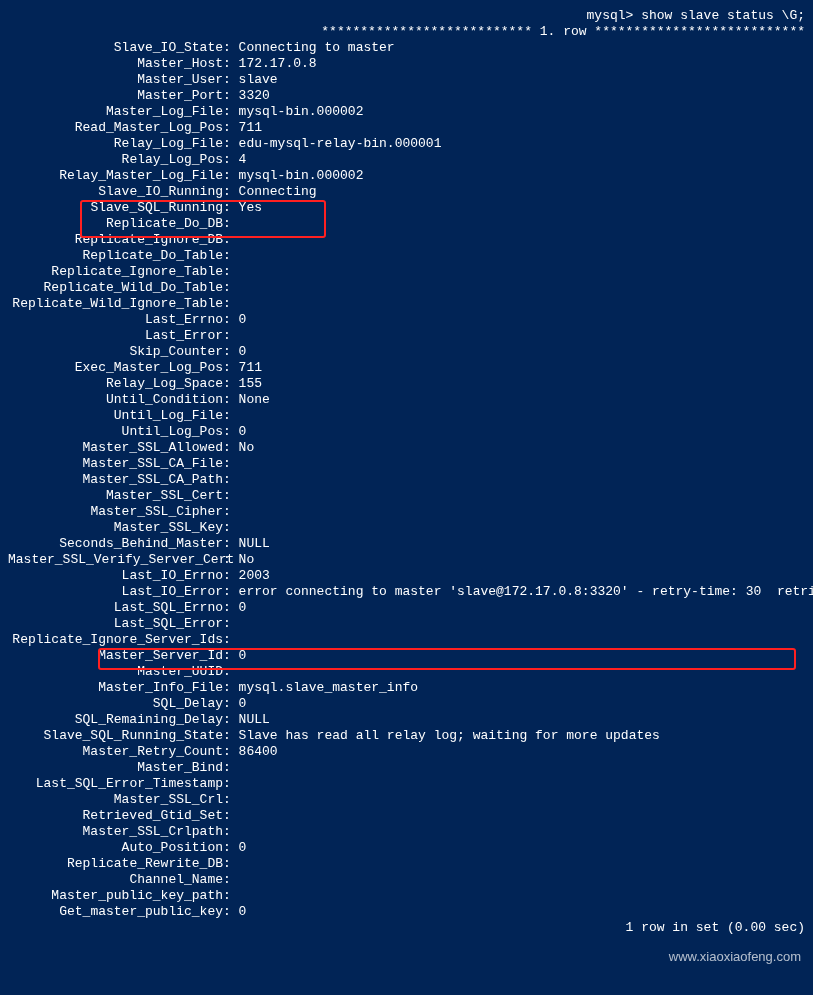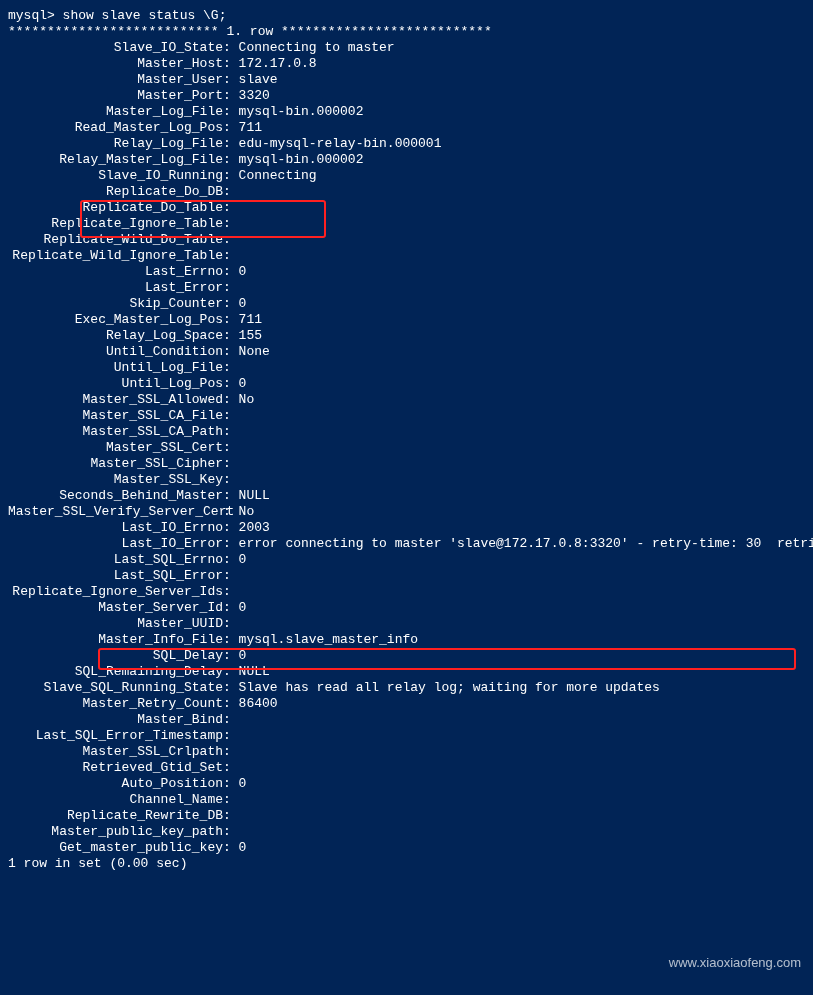--- a/index.html
+++ b/index.html
@@ -9,20 +9,21 @@
     color: #ffffff;
     font-family: Consolas, "Courier New", monospace;
     font-size: 13px;
     line-height: 16px;
     width: 797px;
     height: 979px;
     position: relative;
   }
   .line {
     white-space: pre;
+    text-align: right;
   }
   .kv {
     white-space: pre;
   }
   .label {
     display: inline-block;
     width: 215px;
     text-align: right;
   }
   .sep {
@@ -47,43 +48,46 @@
     border-radius: 3px;
     left: 98px;
     top: 648px;
     width: 694px;
     height: 18px;
     pointer-events: none;
   }
   .watermark {
     position: absolute;
     right: 12px;
-    bottom: 24px;
+    bottom: 30px;
     color: rgba(255,255,255,0.7);
     font-family: Arial, sans-serif;
     font-size: 13px;
   }
 </style>
 </head>
 <body>
 
 <div>
   <div class="line">mysql&gt; show slave status \G;</div>
   <div class="line">*************************** 1. row ***************************</div>
   <div id="fields">
       <div class="kv"><span class="label">Slave_IO_State</span><span class="sep">: </span><span class="val">Connecting to master</span></div>
       <div class="kv"><span class="label">Master_Host</span><span class="sep">: </span><span class="val">172.17.0.8</span></div>
       <div class="kv"><span class="label">Master_User</span><span class="sep">: </span><span class="val">slave</span></div>
       <div class="kv"><span class="label">Master_Port</span><span class="sep">: </span><span class="val">3320</span></div>
       <div class="kv"><span class="label">Master_Log_File</span><span class="sep">: </span><span class="val">mysql-bin.000002</span></div>
       <div class="kv"><span class="label">Read_Master_Log_Pos</span><span class="sep">: </span><span class="val">711</span></div>
       <div class="kv"><span class="label">Relay_Log_File</span><span class="sep">: </span><span class="val">edu-mysql-relay-bin.000001</span></div>
+      <div class="kv"><span class="label">Relay_Log_Pos</span><span class="sep">: </span><span class="val">4</span></div>
       <div class="kv"><span class="label">Relay_Master_Log_File</span><span class="sep">: </span><span class="val">mysql-bin.000002</span></div>
       <div class="kv"><span class="label">Slave_IO_Running</span><span class="sep">: </span><span class="val">Connecting</span></div>
+      <div class="kv"><span class="label">Slave_SQL_Running</span><span class="sep">: </span><span class="val">Yes</span></div>
       <div class="kv"><span class="label">Replicate_Do_DB</span><span class="sep">: </span><span class="val"></span></div>
+      <div class="kv"><span class="label">Replicate_Ignore_DB</span><span class="sep">: </span><span class="val"></span></div>
       <div class="kv"><span class="label">Replicate_Do_Table</span><span class="sep">: </span><span class="val"></span></div>
       <div class="kv"><span class="label">Replicate_Ignore_Table</span><span class="sep">: </span><span class="val"></span></div>
       <div class="kv"><span class="label">Replicate_Wild_Do_Table</span><span class="sep">: </span><span class="val"></span></div>
       <div class="kv"><span class="label">Replicate_Wild_Ignore_Table</span><span class="sep">: </span><span class="val"></span></div>
       <div class="kv"><span class="label">Last_Errno</span><span class="sep">: </span><span class="val">0</span></div>
       <div class="kv"><span class="label">Last_Error</span><span class="sep">: </span><span class="val"></span></div>
       <div class="kv"><span class="label">Skip_Counter</span><span class="sep">: </span><span class="val">0</span></div>
       <div class="kv"><span class="label">Exec_Master_Log_Pos</span><span class="sep">: </span><span class="val">711</span></div>
       <div class="kv"><span class="label">Relay_Log_Space</span><span class="sep">: </span><span class="val">155</span></div>
       <div class="kv"><span class="label">Until_Condition</span><span class="sep">: </span><span class="val">None</span></div>
@@ -104,25 +108,26 @@
       <div class="kv"><span class="label">Replicate_Ignore_Server_Ids</span><span class="sep">: </span><span class="val"></span></div>
       <div class="kv"><span class="label">Master_Server_Id</span><span class="sep">: </span><span class="val">0</span></div>
       <div class="kv"><span class="label">Master_UUID</span><span class="sep">: </span><span class="val"></span></div>
       <div class="kv"><span class="label">Master_Info_File</span><span class="sep">: </span><span class="val">mysql.slave_master_info</span></div>
       <div class="kv"><span class="label">SQL_Delay</span><span class="sep">: </span><span class="val">0</span></div>
       <div class="kv"><span class="label">SQL_Remaining_Delay</span><span class="sep">: </span><span class="val">NULL</span></div>
       <div class="kv"><span class="label">Slave_SQL_Running_State</span><span class="sep">: </span><span class="val">Slave has read all relay log; waiting for more updates</span></div>
       <div class="kv"><span class="label">Master_Retry_Count</span><span class="sep">: </span><span class="val">86400</span></div>
       <div class="kv"><span class="label">Master_Bind</span><span class="sep">: </span><span class="val"></span></div>
       <div class="kv"><span class="label">Last_SQL_Error_Timestamp</span><span class="sep">: </span><span class="val"></span></div>
+      <div class="kv"><span class="label">Master_SSL_Crl</span><span class="sep">: </span><span class="val"></span></div>
+      <div class="kv"><span class="label">Retrieved_Gtid_Set</span><span class="sep">: </span><span class="val"></span></div>
       <div class="kv"><span class="label">Master_SSL_Crlpath</span><span class="sep">: </span><span class="val"></span></div>
-      <div class="kv"><span class="label">Retrieved_Gtid_Set</span><span class="sep">: </span><span class="val"></span></div>
       <div class="kv"><span class="label">Auto_Position</span><span class="sep">: </span><span class="val">0</span></div>
+      <div class="kv"><span class="label">Replicate_Rewrite_DB</span><span class="sep">: </span><span class="val"></span></div>
       <div class="kv"><span class="label">Channel_Name</span><span class="sep">: </span><span class="val"></span></div>
-      <div class="kv"><span class="label">Replicate_Rewrite_DB</span><span class="sep">: </span><span class="val"></span></div>
       <div class="kv"><span class="label">Master_public_key_path</span><span class="sep">: </span><span class="val"></span></div>
       <div class="kv"><span class="label">Get_master_public_key</span><span class="sep">: </span><span class="val">0</span></div>
     </div>
   <div class="line">1 row in set (0.00 sec)</div>
   <div class="line"></div>
 
 </div>
 
 <div class="highlight-box-1"></div>
 <div class="highlight-box-2"></div>

